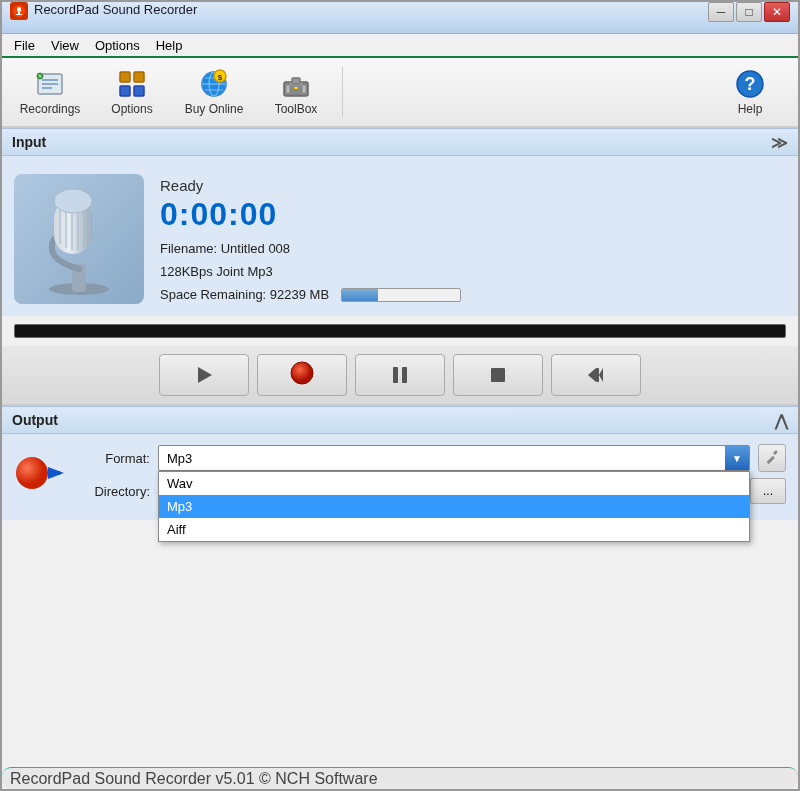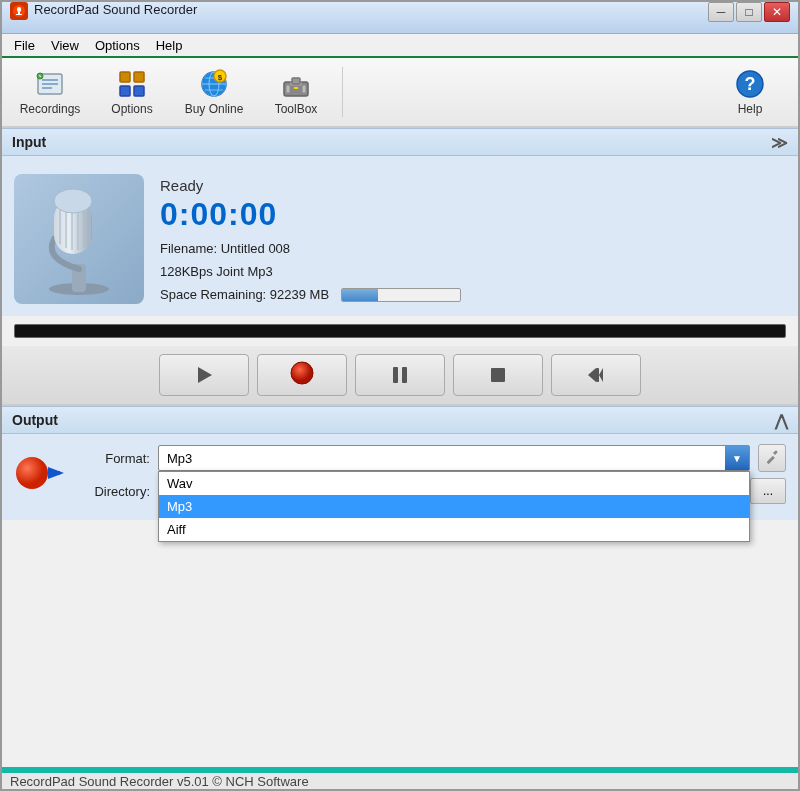--- a/index.html
+++ b/index.html
@@ -330,27 +330,28 @@
       color: white;
     }
 
     
     .status-bar {
       background: #e8e8e8;
       height: 22px;
       display: flex;
       align-items: center;
       padding: 0 8px;
-      border-top: 6px solid #14b8a6;
-      font-size: 13px;
+      border-top: 1px solid #14b8a6;
+      font-size: 16px;
       color: #444;
       position: absolute;
       bottom: 0;
       left: 0;
       right: 0;
+      border-radius: 9px;
     }
 
     
     .mic-area {
       width: 130px;
       height: 130px;
       background: linear-gradient(135deg, #b0c8e0, #8aaac8);
       border-radius: 8px;
       display: flex;
       align-items: center;

